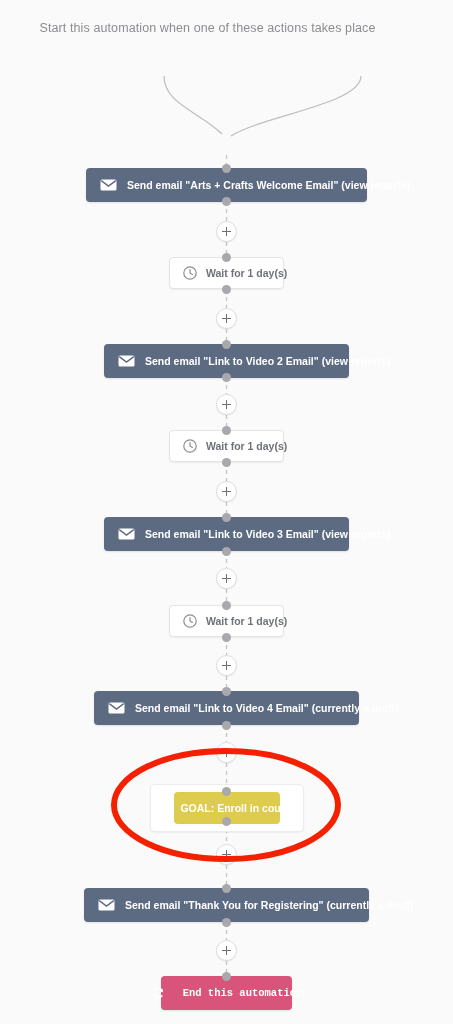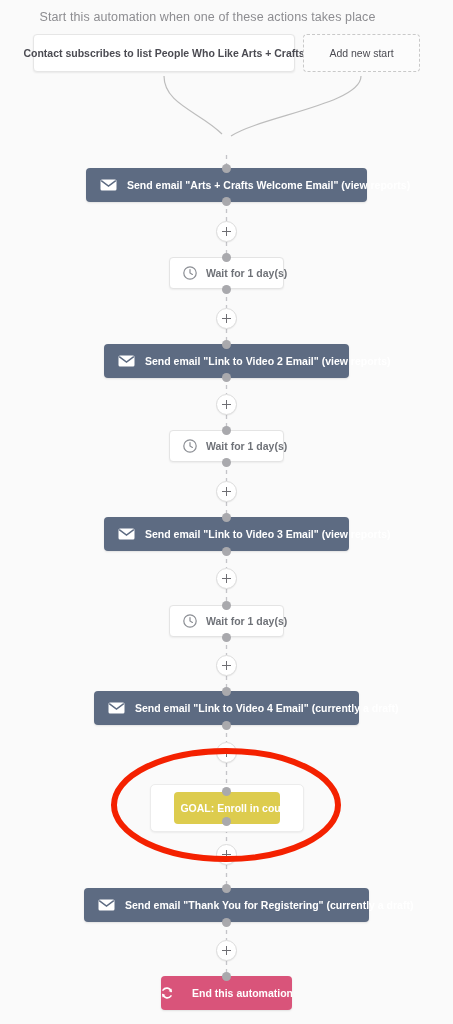--- a/index.html
+++ b/index.html
@@ -8,21 +8,21 @@
     background:#fafafa;
     font-family:"Liberation Sans", sans-serif;
     position:relative;
     overflow:hidden;
     border-right:1px solid #e2e2e2;
   }
   .canvas{position:absolute;inset:0;}
 
   
   .header{
-    position:absolute;left:0;top:10px;width:415px;
+    position:absolute;left:0;top:21px;width:415px;
     text-align:center;
     font-size:12.5px;color:#8d8d91;letter-spacing:.1px;
   }
 
   
   .start-row{position:absolute;left:0;top:34px;width:453px;height:42px;}
   .start-box{
     position:absolute;top:0;height:38px;
     background:#fff;border:1px solid #e6e6e6;border-radius:4px;
     box-shadow:0 1px 2px rgba(0,0,0,.07);
@@ -71,20 +71,21 @@
     display:flex;align-items:center;gap:9px;
     padding:0 16px;box-sizing:border-box;width:100%;
     justify-content:center;
   }
   .node-end{
     height:34px;background:#d9547a;border-radius:4px;
     color:#ffffff;font-size:10.5px;font-weight:bold;
     padding:0 18px;gap:18px;
     box-shadow:0 1px 2px rgba(0,0,0,.10);
     justify-content:center;
+    font-family:Liberation Mono, monospace;
   }
 
   
   .ic{display:inline-flex;align-items:center;justify-content:center;flex:0 0 auto;}
   .ic svg{display:block;}
 
   
   .plus{
     position:absolute;width:21px;height:21px;margin-left:-10.5px;
     border-radius:50%;background:#ffffff;border:1px solid #dcdcdc;
@@ -105,28 +106,20 @@
   
   .annot{position:absolute;z-index:6;pointer-events:none;}
 </style>
 </head>
 <body>
 
 <div class="canvas">
 
   <div class="header">Start this automation when one of these actions takes place</div>
 
-  <div class="start-row">
-    <div class="start-box trigger">
-      <span>Contact subscribes to list People Who Like Arts + Crafts</span>
-    </div>
-    <div class="start-box addnew">
-      <span>Add new start</span>
-    </div>
-  </div>
 
   <svg class="wires" viewBox="0 0 453 1024">
 
     <path d="M164,76 C164,104 200,112 222,134" fill="none" stroke="#bdbdbd" stroke-width="1.2"></path>
     <path d="M361,76 C361,104 262,116 231,136" fill="none" stroke="#bdbdbd" stroke-width="1.2"></path>
 
     <g stroke="#c4c4c8" stroke-width="1.3" stroke-dasharray="4 4">
       <line x1="226.5" y1="155" x2="226.5" y2="168"></line>
       <line x1="226.5" y1="201" x2="226.5" y2="221"></line>
       <line x1="226.5" y1="242" x2="226.5" y2="257"></line>

